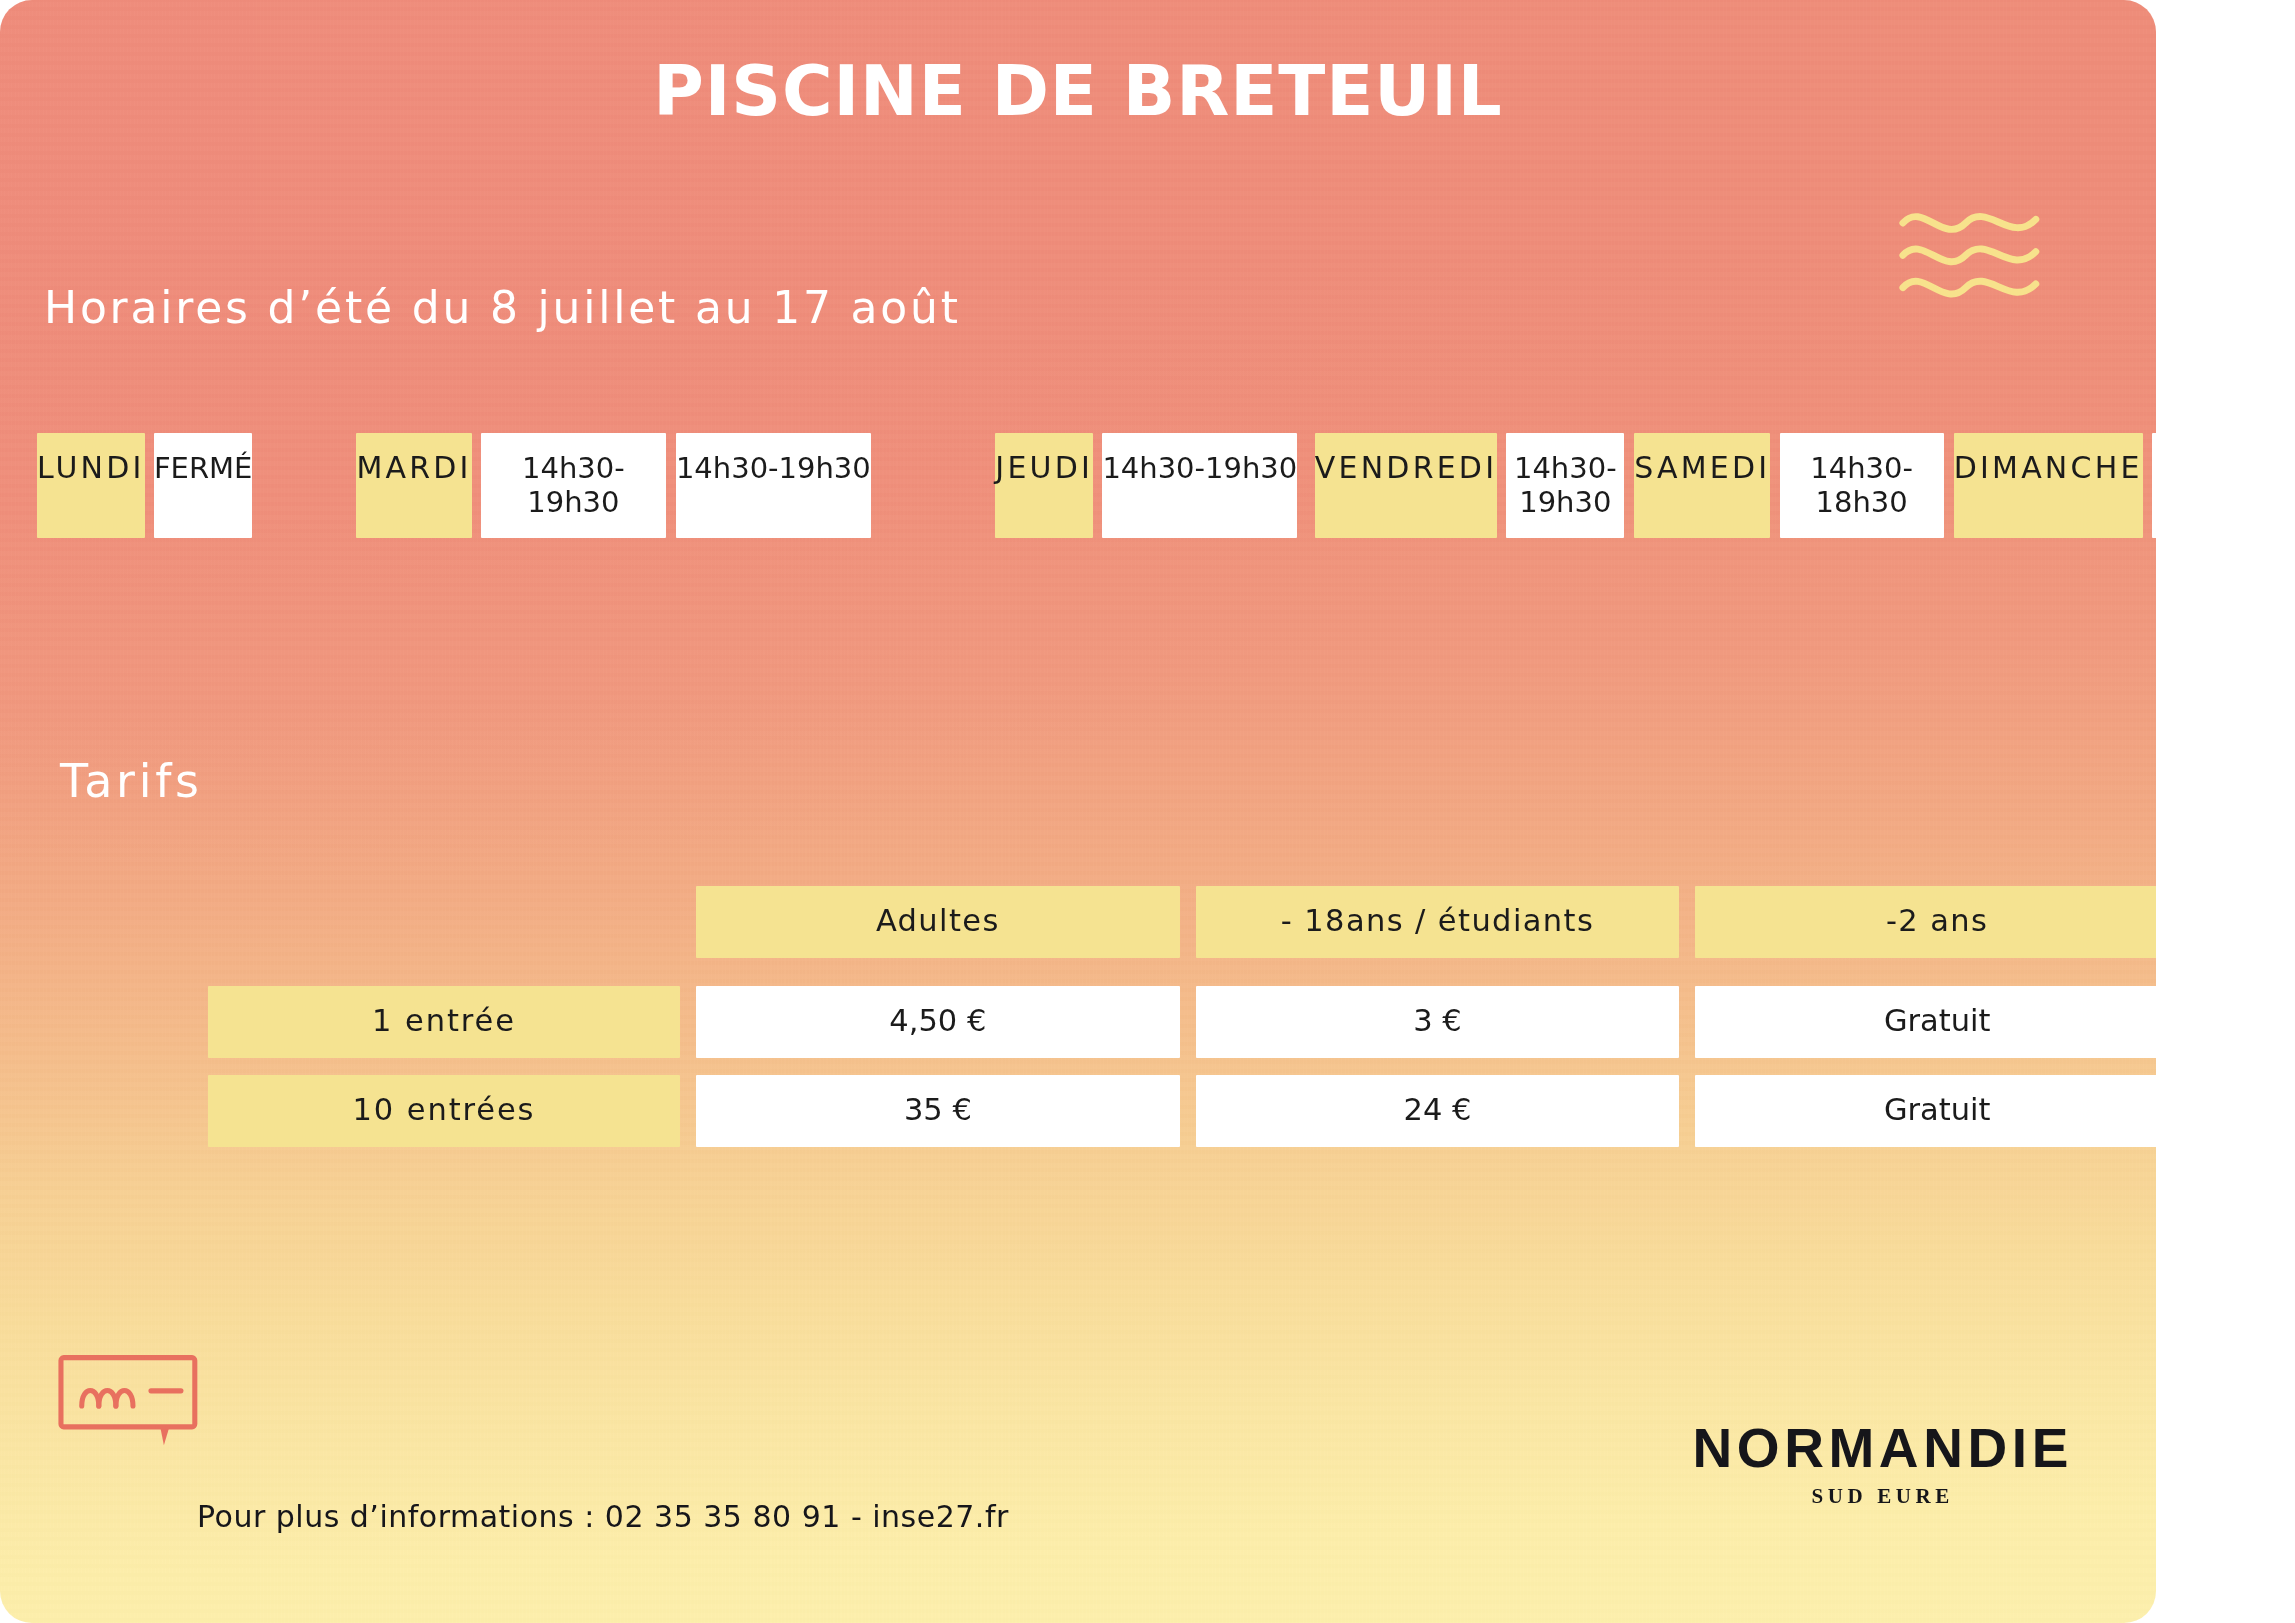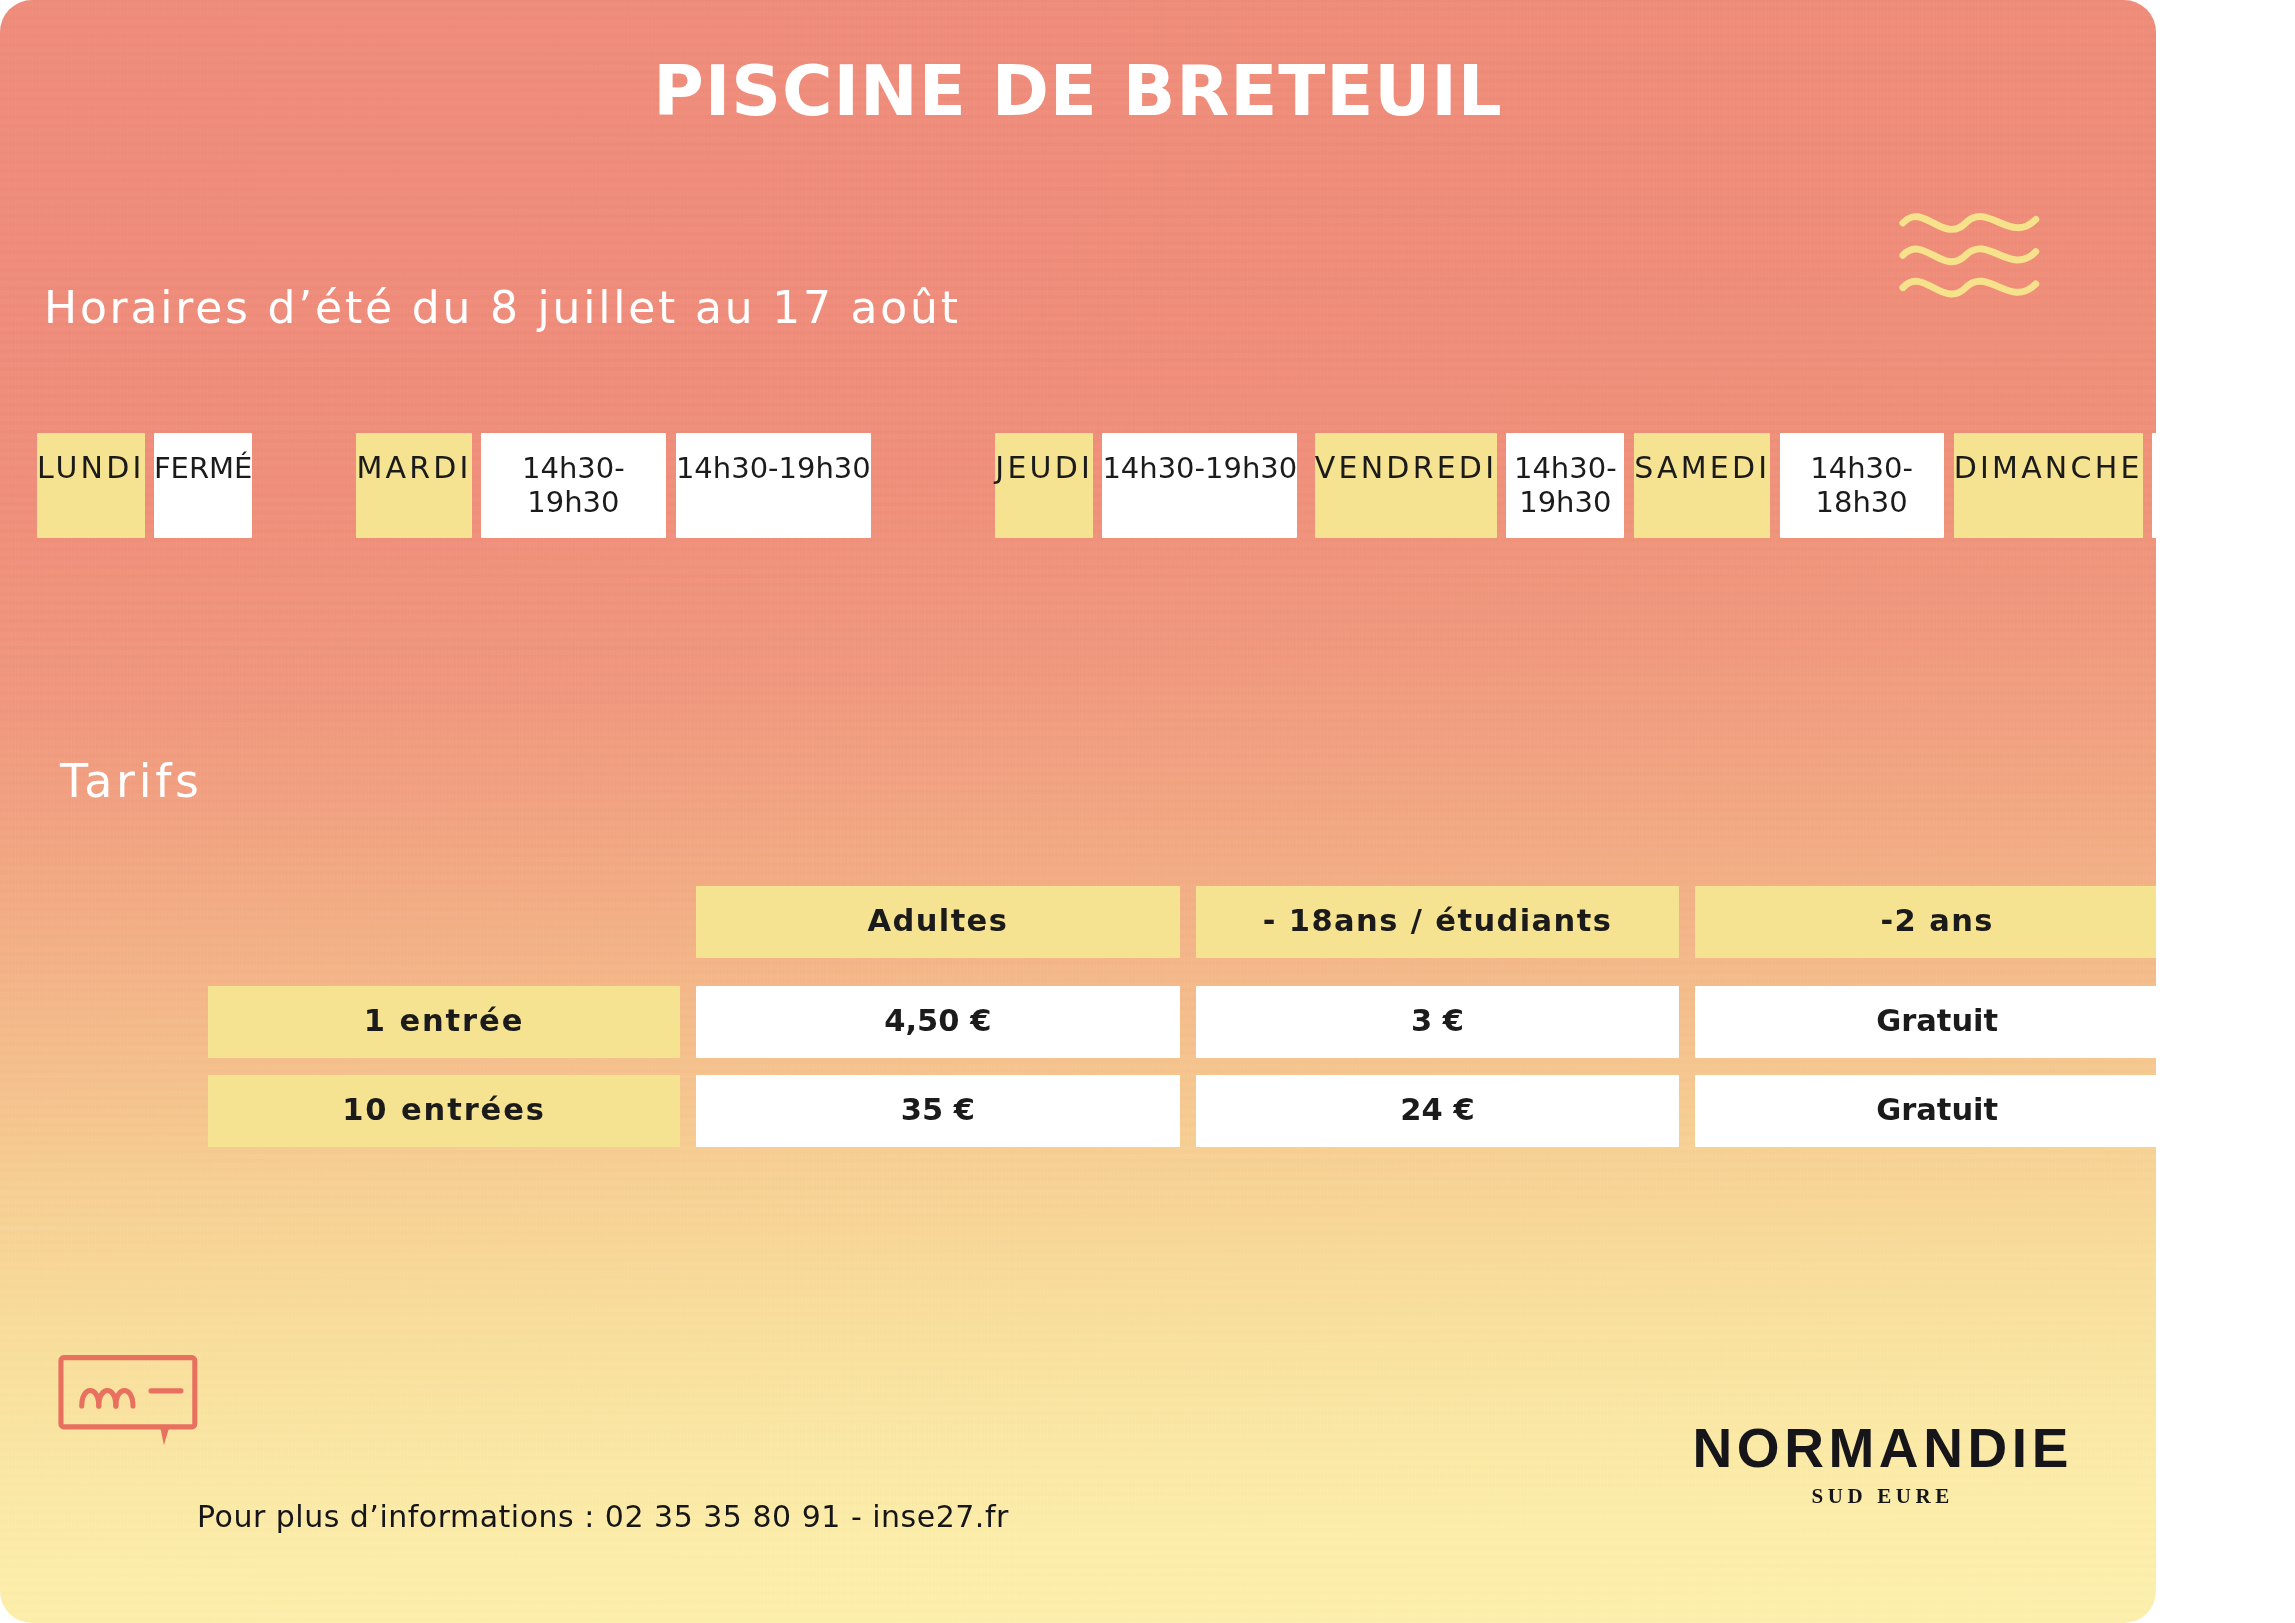--- a/index.html
+++ b/index.html
@@ -125,21 +125,20 @@
   .tarif-table {
     position: absolute;
     top: 886px;
     left: 148px;
     width: 2031px;
   }
   .tarif-row {
     display: flex;
     gap: 16px;
     margin-bottom: 16.7px;
-    font-weight: bold;
   }
   .tarif-row.head { margin-bottom: 28px; }
 
   .cell-label-spacer { width: 532px; flex: 0 0 532px; }
 
   .tarif-col-head {
     flex: 1 1 0;
     background: #f5e391;
     color: #1b1b1b;
     text-align: center;

